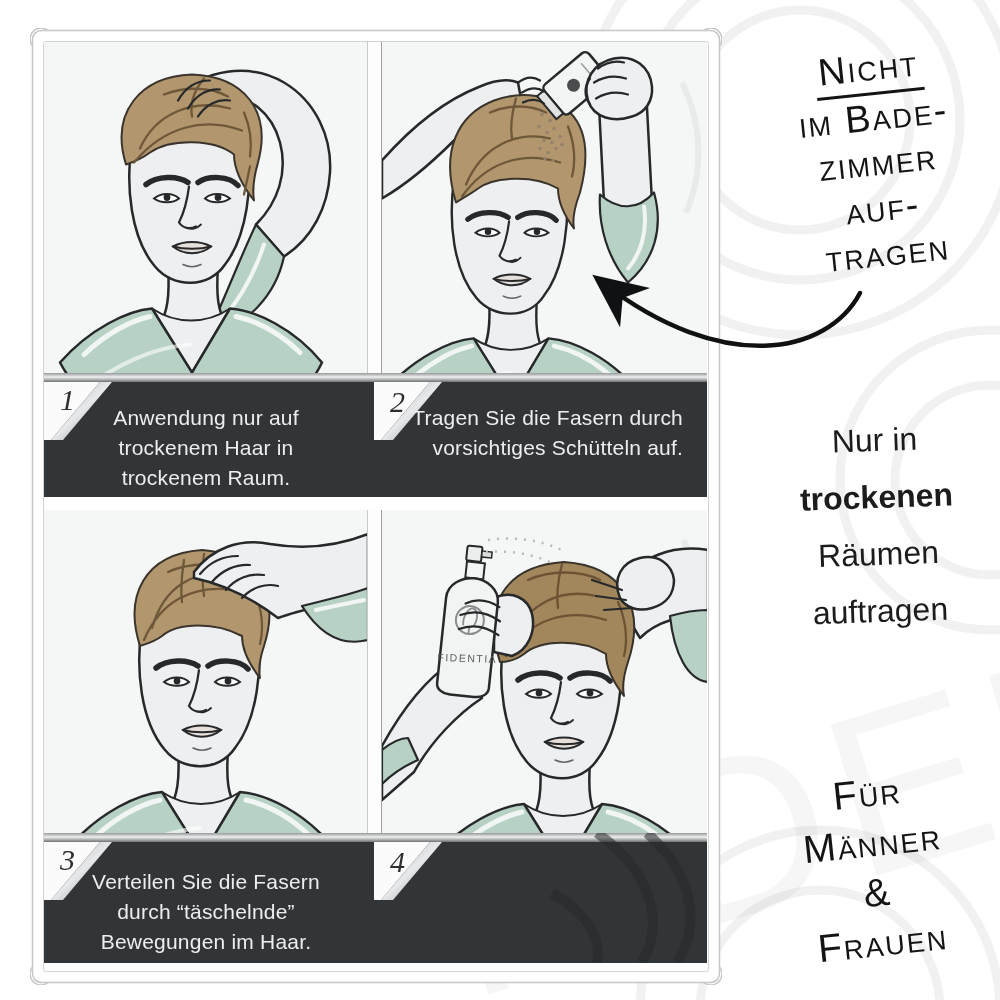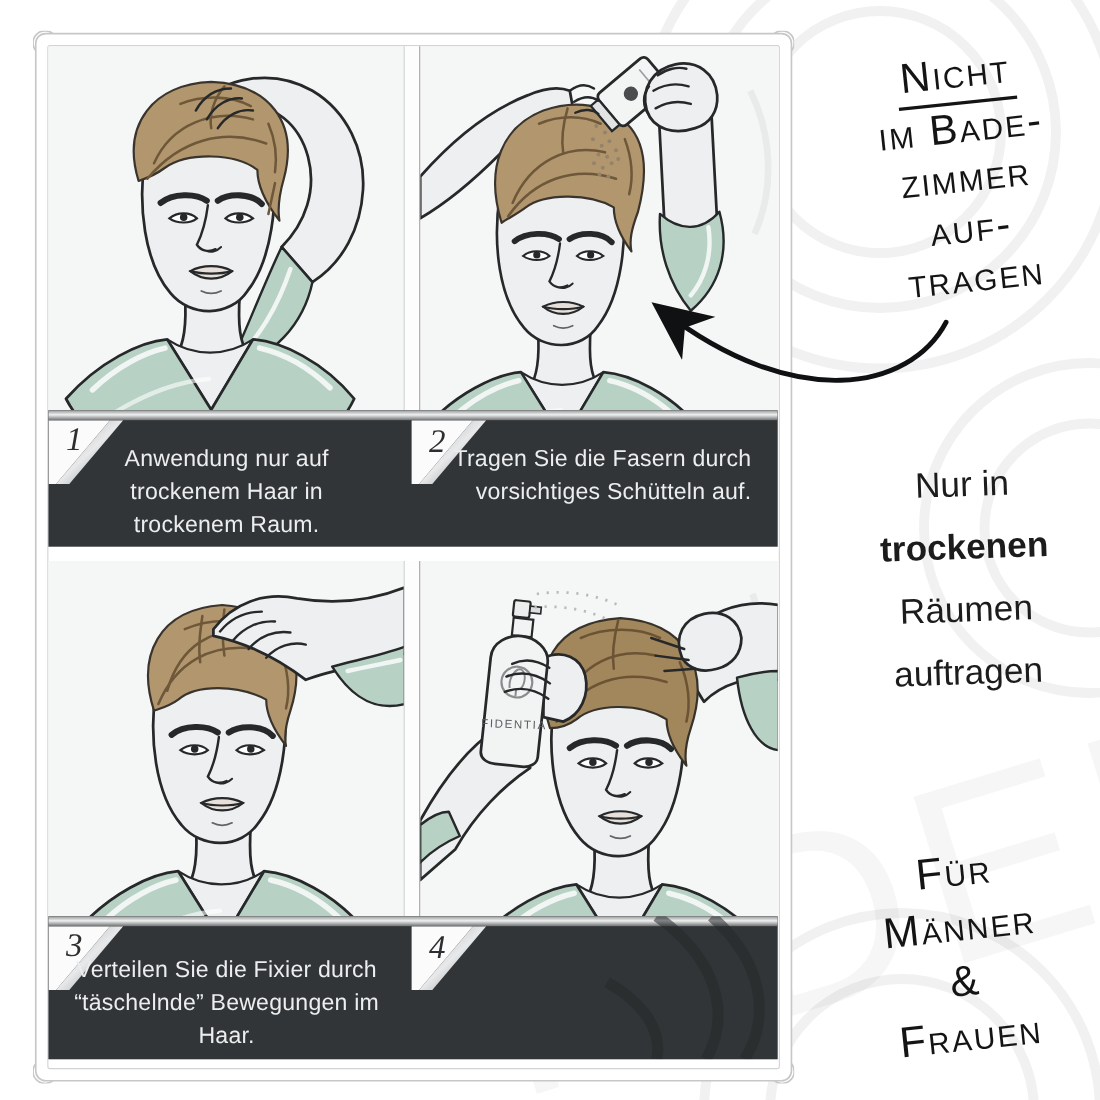--- a/index.html
+++ b/index.html
@@ -317,21 +317,21 @@
           </g>
         </svg>
         <svg class="notch nl" width="72" height="58">
             <use href="#notchShape"></use>
           </svg>
         <svg class="notch nr" width="72" height="58">
             <use href="#notchShape"></use>
           </svg>
         <span class="num numl">3</span>
         <span class="num numr">4</span>
-        <div class="cap cl">Verteilen Sie die Fixier durch “täschelnde” Bewegungen im Haar.</div>
+        <div class="cap cl">Verteilen Sie die Fasern durch “täschelnde” Bewegungen im Haar.</div>
       </div>
 
     </div>
   </div>
 
   <div class="warn">
     <span class="u">Nicht</span><br>
     <span>im Bade-</span><br>
     <span>zimmer</span><br>
     <span>auf-</span><br>

